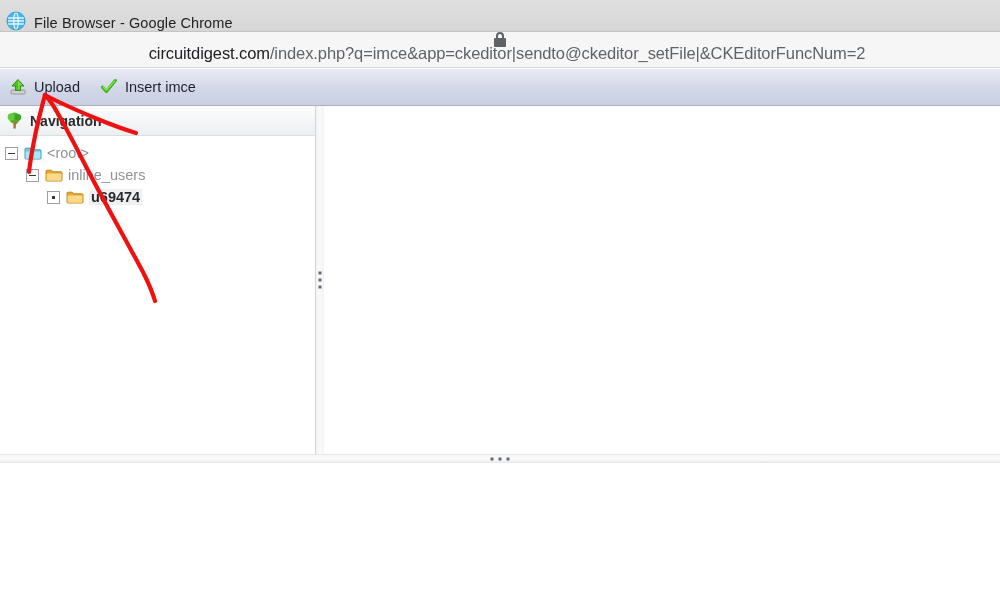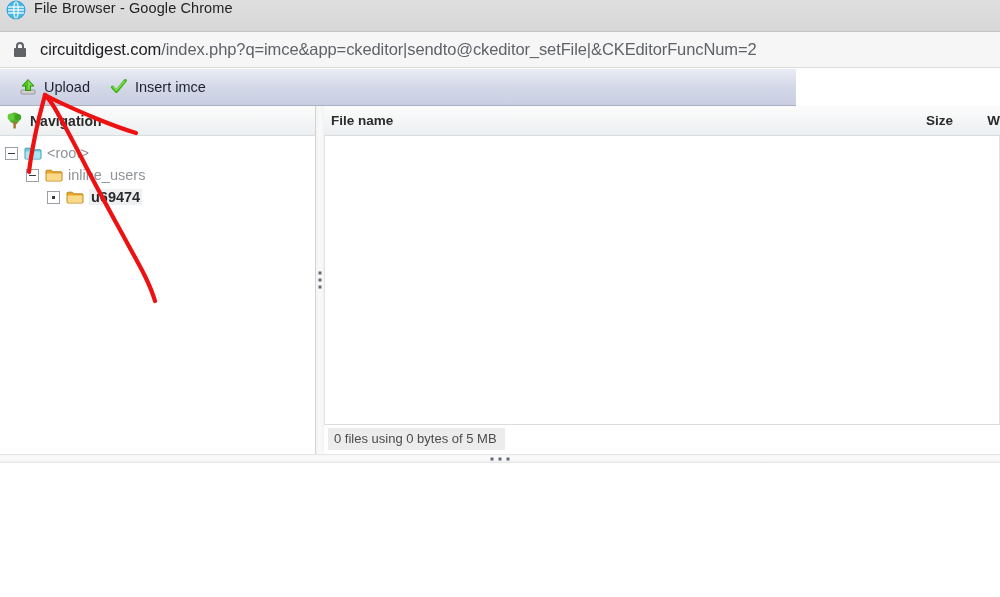--- a/index.html
+++ b/index.html
@@ -19,21 +19,21 @@
   }
 
   
   .titlebar {
     position: absolute;
     left: 0; top: 0;
     width: 1000px; height: 32px;
     background: linear-gradient(to bottom, #dfdfdf 0%, #d7d7d7 100%);
     border-bottom: 1px solid #c4c4c4;
     display: flex;
-    align-items: flex-start;
+    align-items: flex-end;
     padding-left: 6px;
   }
   .app-icon {
     width: 20px; height: 20px;
     flex: 0 0 20px;
     margin-right: 8px;
     position: relative;
   }
   .titlebar-title {
     font-size: 14.5px;
@@ -45,20 +45,21 @@
   
   .urlbar {
     position: absolute;
     left: 0; top: 32px;
     width: 1000px; height: 36px;
     background: #f6f6f6;
     border-bottom: 1px solid #dcdcdc;
     display: flex;
     align-items: center;
     padding-left: 14px;
+    flex-direction: column;
   }
   .lock-icon {
     width: 12px; height: 15px;
     flex: 0 0 12px;
     margin-right: 14px;
     position: relative;
   }
   .lock-icon .shackle {
     position: absolute;
     left: 2px; top: 0;
@@ -79,26 +80,26 @@
     color: #5f6368;
     white-space: nowrap;
     letter-spacing: -0.1px;
   }
   .url-text .host { color: #202124; }
 
   
   .imce-toolbar {
     position: absolute;
     left: 0; top: 69px;
-    width: 796px; height: 37px;
+    width: 1000px; height: 37px;
     background: linear-gradient(to bottom, #e9ecf4 0%, #d3d8e8 52%, #c9cfe2 100%);
     border-bottom: 1px solid #a9b0c4;
     display: flex;
     align-items: center;
-    padding-left: 16px;
+    padding-left: 6px;
     gap: 14px;
   }
   .tb-btn {
     display: flex;
     align-items: center;
     gap: 7px;
     cursor: pointer;
     padding: 2px 3px;
     border-radius: 2px;
   }
@@ -386,31 +387,20 @@
     </div>
 
     <div class="v-split">
       <span class="dots">
           <i></i>
           <i></i>
           <i></i>
         </span>
     </div>
 
-    <div class="content-pane">
-      <div class="filelist-header">
-        <span class="col-h col-name">File name</span>
-        <span class="col-h col-size">Size</span>
-        <span class="col-h col-width">W</span>
-      </div>
-      <div class="filelist-body"></div>
-      <div class="filelist-status">
-        <span class="status-text">0 files using 0 bytes of 5 MB</span>
-      </div>
-    </div>
 
   </div>
 
   <div class="h-split">
     <span class="dots">
         <i></i>
         <i></i>
         <i></i>
       </span>
   </div>

